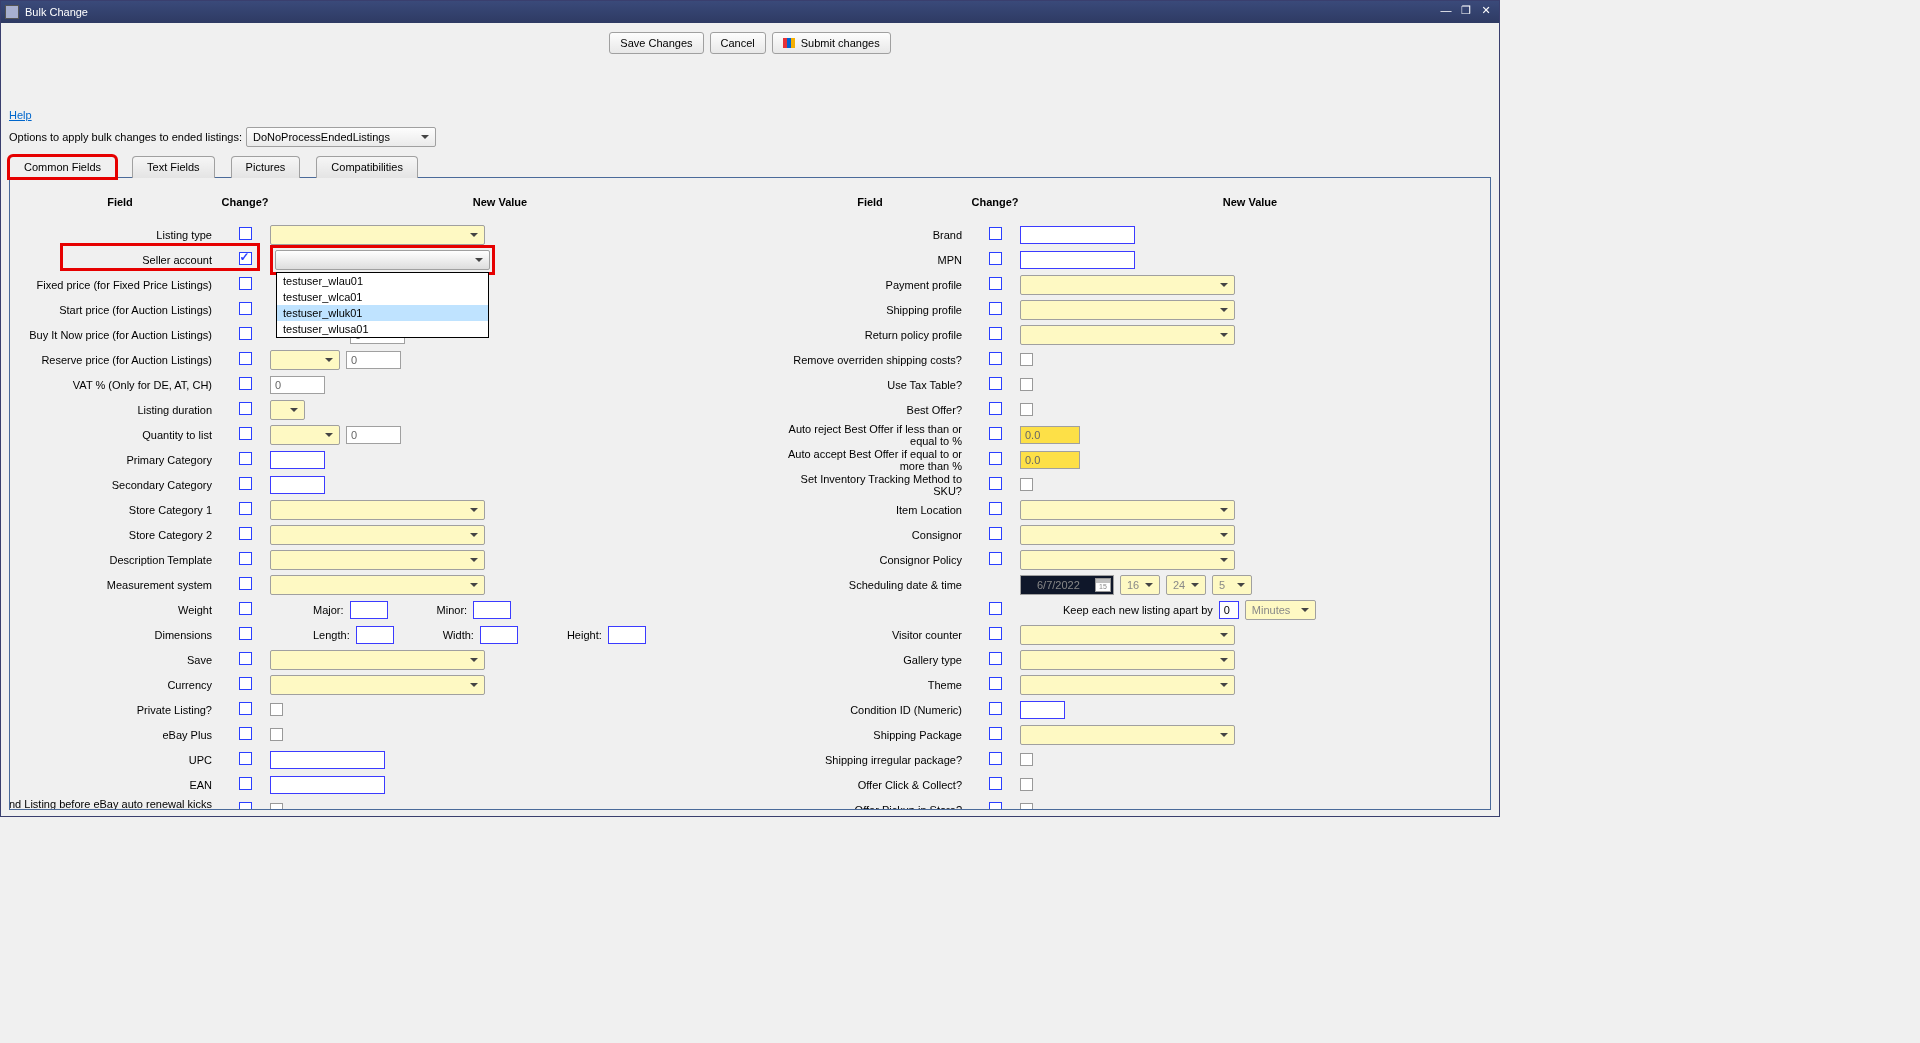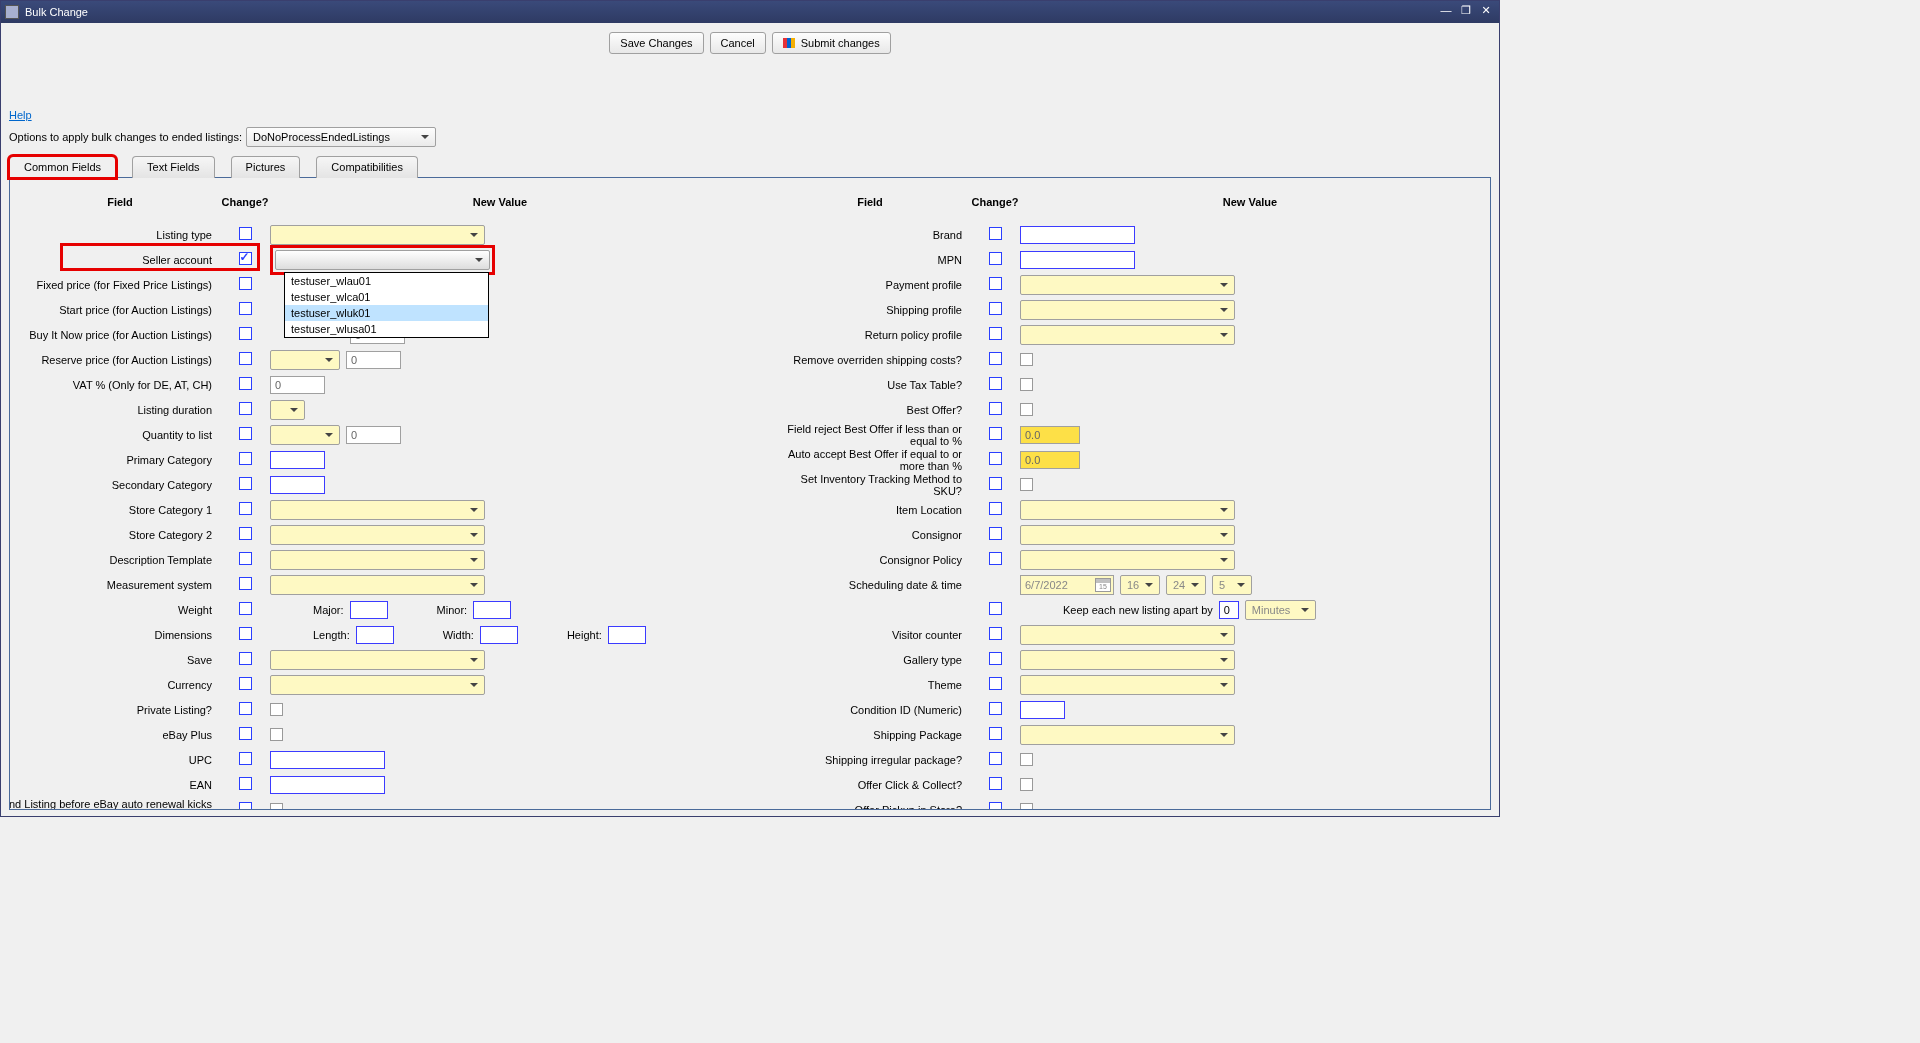--- a/index.html
+++ b/index.html
@@ -38,27 +38,27 @@
 .checkbox { width: 13px; height: 13px; border: 1px solid #2a3fff; background: #fff; display: inline-block; cursor: pointer; position: relative; }
 .checkbox.checked::after { content: '✓'; position: absolute; top: -3px; left: 0; font-size: 12px; color: #2a3fff; font-weight: bold; }
 .checkbox.gray { border-color: #999; }
 .input-text { border: 1px solid #3b3bff; background: #fff; height: 18px; padding: 0 4px; font-size: 11px; }
 .input-gray { border: 1px solid #a0a0a0; background: #fde047; height: 18px; padding: 0 4px; font-size: 11px; color: #666; }
 .dd-wide { width: 215px; }
 .dd-med { width: 70px; }
 .num-input { width: 55px; border: 1px solid #a0a0a0; background: #fff; height: 18px; padding: 0 4px; font-size: 11px; color: #666; }
 .small-label { font-size: 11px; padding-left: 43px; }
 .dd-open { position: relative; }
-.dd-open .dd-list { position: absolute; top: 21px; left: 8px; right: 0; background: #fff; border: 1px solid #000; z-index: 10; }
+.dd-open .dd-list { position: absolute; top: 21px; left: 0; right: 0; background: #fff; border: 1px solid #000; z-index: 10; }
 .dd-open .dd-list .item { padding: 2px 6px; cursor: pointer; }
 .dd-open .dd-list .item.sel { background: #bfe3ff; }
 .seller-row-wrap { position: relative; }
 .red-box-label { position: absolute; left: 40px; top: -4px; width: 200px; height: 28px; border: 3px solid #e60000; pointer-events: none; }
 .red-box-dd { border: 3px solid #e60000; padding: 2px; display: inline-block; }
-.datepicker { background: #fef9c3; border: 1px solid #a0a0a0; height: 20px; width: 94px; display: inline-flex; align-items: center; padding: 0 4px; color: #888; position: relative; }
+.datepicker { background: #0f172a; border: 1px solid #a0a0a0; height: 20px; width: 94px; display: inline-flex; align-items: center; padding: 0 16px; color: #888; position: relative; }
 .datepicker .cal-icn { position: absolute; right: 2px; top: 2px; width: 16px; height: 14px; border: 1px solid #999; background: #fff; font-size: 7px; text-align: center; line-height: 7px; }
 .datepicker .cal-icn::before { content: ''; display: block; height: 4px; background: #c0c0c0; }
 </style>
 </head>
 <body>
 
 <div class="window">
   <div class="titlebar">
     <span class="icon"></span>
     <span class="title">Bulk Change</span>
@@ -348,21 +348,21 @@
               </div>
           </div>
           <div class="row">
             <div class="label">Best Offer?</div>
             <div class="chk"><span class="checkbox"></span></div>
             <div class="val">
                 <span class="checkbox gray"></span>
               </div>
           </div>
           <div class="row">
-            <div class="label">Field reject Best Offer if less than or equal to %</div>
+            <div class="label">Auto reject Best Offer if less than or equal to %</div>
             <div class="chk"><span class="checkbox"></span></div>
             <div class="val">
                 <input class="input-gray" style="width: 60px;" value="0.0">
               </div>
           </div>
           <div class="row">
             <div class="label">Auto accept Best Offer if equal to or more than %</div>
             <div class="chk"><span class="checkbox"></span></div>
             <div class="val">
                 <input class="input-gray" style="width: 60px;" value="0.0">

